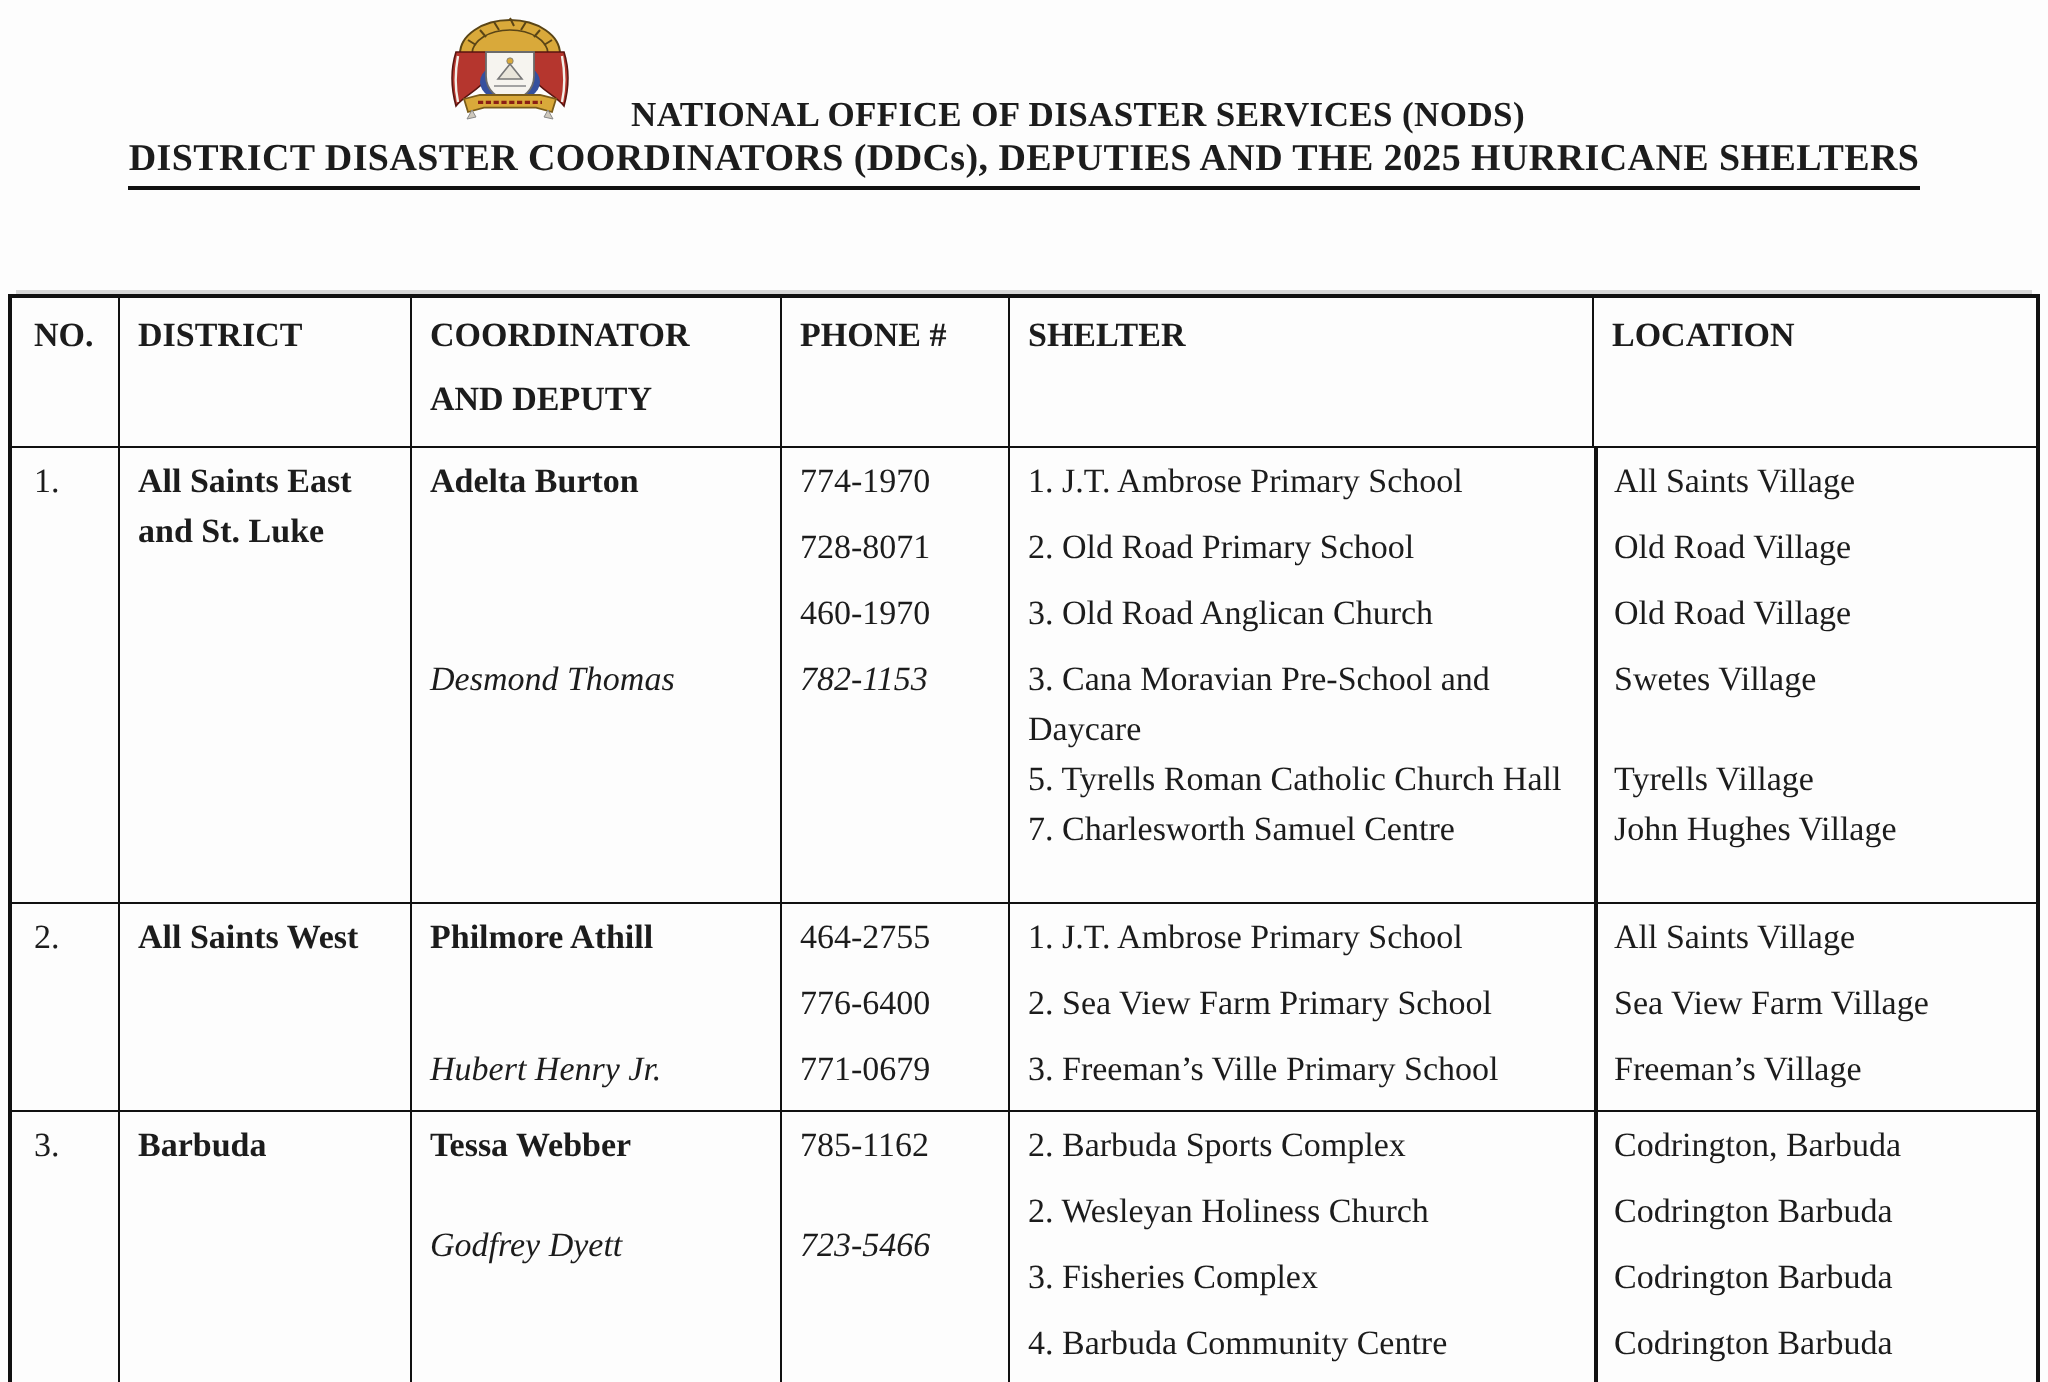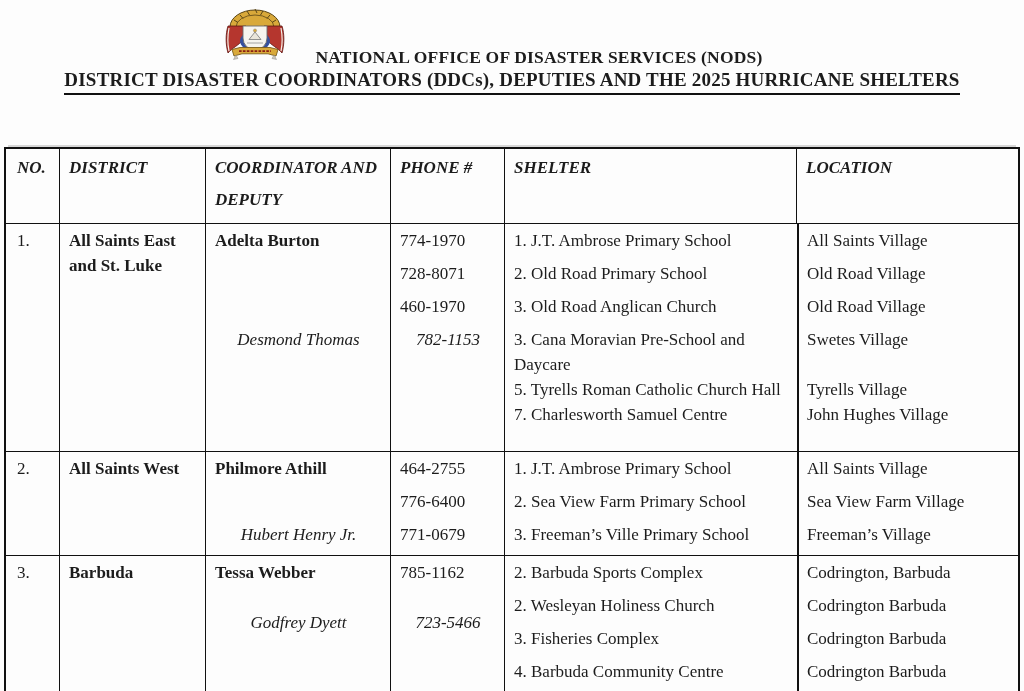--- a/index.html
+++ b/index.html
@@ -29,26 +29,26 @@
     position:absolute;left:4px;top:147px;width:1016px;
     border:2px solid #111;border-bottom-width:3px;
     box-sizing:border-box;background:transparent;
     box-shadow:0 -6px 0 -4px #d7d7d7;
   }
   .trow{display:grid;grid-template-columns:53px 146px 185px 114px 1fr;box-sizing:border-box;}
   .trow.head{grid-template-columns:53px 146px 185px 114px 292px 1fr;min-height:74px;}
   .trow.body{border-top:1.5px solid #111;}
   .cell{box-sizing:border-box;padding:4px 8px 0 9px;line-height:25px;}
   .cell + .cell{border-left:1.5px solid #111;}
-  .head .cell{font-weight:bold;line-height:32px;padding-top:3px;font-style:italic;}
+  .head .cell{font-weight:bold;line-height:32px;padding-top:3px;}
   .no-cell{padding-left:11px;}
   .district{font-weight:bold;}
   .para{margin:0 0 8px 0;line-height:25px;}
   .bold{font-weight:bold;}
-  .ital{font-style:italic;text-align:center;}
+  .ital{font-style:italic;}
   .sp66{height:66px;} .sp33{height:33px;} .sp17{height:17px;}
   
   .combo{position:relative;padding:4px 0 0 0;box-sizing:border-box;border-left:1.5px solid #111;}
   .combo .divline{position:absolute;left:292px;top:0;bottom:0;width:1.5px;background:#111;}
   .pair{display:flex;align-items:flex-start;margin-bottom:8px;}
   .pair.tight{margin-bottom:0;}
   .shelter{width:292px;min-width:292px;box-sizing:border-box;padding:0 12px 0 9px;line-height:25px;}
   .loc{flex:1;padding-left:10px;line-height:25px;}
   .r1{min-height:228px;} .r2{min-height:103px;} .r3{min-height:128px;}
 </style>

